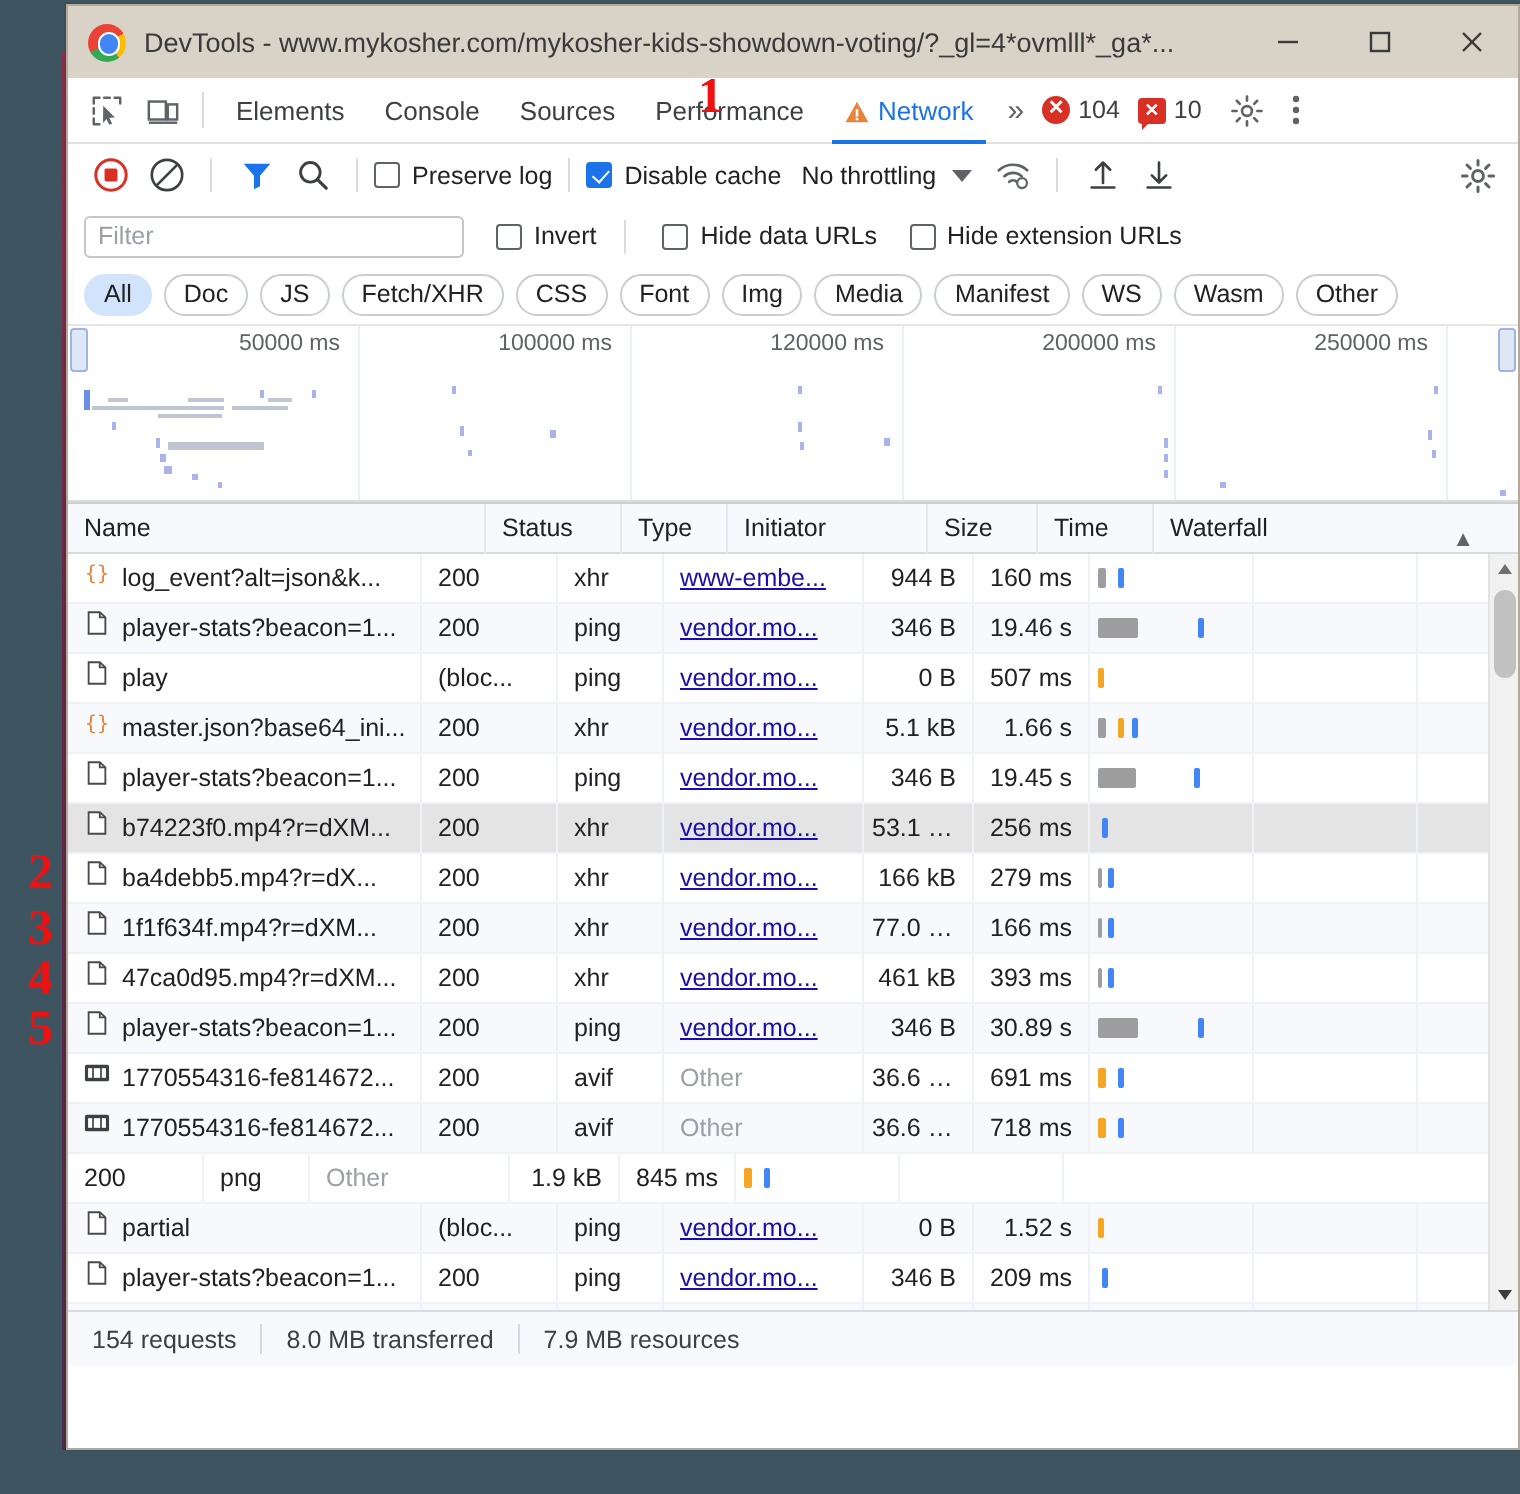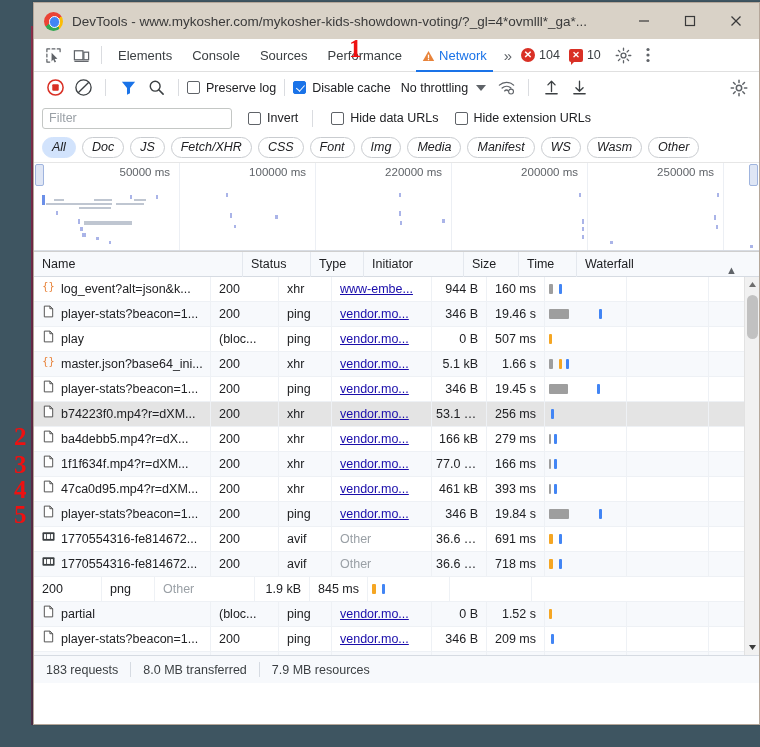--- a/index.html
+++ b/index.html
@@ -152,21 +152,21 @@
     border: 1px solid #c4c7c5; border-radius: 3px;
     font-size: 12.5px; color: #9aa0a6;
     padding: 0 6px; line-height: 19px;
     background: #fff;
   }
   .filter-row .ck-label { margin-left: 16px; font-size:12.5px; color:#202124;}
 
   
   .chips-row {
     height: 29px; display: flex; align-items: center;
-    padding-left: 8px; gap: 6px; background: #fff; font-style: italic;
+    padding-left: 8px; gap: 6px; background: #fff;
   }
   .chip {
     font-size: 12.5px; color: #202124;
     border: 1px solid #c9ccd0; border-radius: 11px;
     padding: 2px 9px; line-height: 15px; white-space: nowrap;
     background: #fff;
   }
   .chip.selected { background: #d2e3fc; border-color: #d2e3fc; color:#202124; }
 
   
@@ -471,21 +471,21 @@
     <div class="overview">
       <div class="ov-grid">
         <div class="ov-divider" style="left:145px"></div>
         <div class="ov-divider" style="left:281px"></div>
         <div class="ov-divider" style="left:417px"></div>
         <div class="ov-divider" style="left:553px"></div>
         <div class="ov-divider" style="left:689px"></div>
       </div>
       <div class="ov-label" style="left:140px">50000 ms</div>
       <div class="ov-label" style="left:276px">100000 ms</div>
-      <div class="ov-label" style="left:412px">220000 ms</div>
+      <div class="ov-label" style="left:412px">120000 ms</div>
       <div class="ov-label" style="left:548px">200000 ms</div>
       <div class="ov-label" style="left:684px">250000 ms</div>
 
       <div class="ov-handle" style="left:1px"></div>
       <div class="ov-handle" style="left:715px"></div>
 
       <div class="ov-bar" style="left:8px;top:32px;width:3px;height:10px;background:#6b8fe8;"></div>
       <div class="ov-bar" style="left:12px;top:40px;width:66px;height:2px;"></div>
       <div class="ov-bar" style="left:45px;top:44px;width:32px;height:2px;"></div>
       <div class="ov-bar" style="left:82px;top:40px;width:28px;height:2px;"></div>
@@ -757,21 +757,21 @@
                   <path d="M8.5 1.2V4h3" fill="none" stroke="#4a4a4a" stroke-width="1"></path>
                 </svg></span>
        <span class="nm-text">player-stats?beacon=1...</span>
      </div>
      <div class="cell" style="width:68px">200</div>
      <div class="cell" style="width:53px">ping</div>
      <div class="cell" style="width:100px">
        <span class="init-link">vendor.mo...</span>
      </div>
      <div class="cell num" style="width:55px">346 B</div>
-     <div class="cell num" style="width:58px">19.84 s</div>
+     <div class="cell num" style="width:58px">30.89 s</div>
      <div class="cell wf">
        <div class="wf-grid">
          <div class="wf-div" style="left:81px"></div>
          <div class="wf-div" style="left:163px"></div>
        </div>
               <div class="wf-bar wf-grey" style="left:4px;width:20px;"></div>
               <div class="wf-bar wf-blue" style="left:54.4px;width:3px;"></div>
      </div>
           </div>
           <div class="row">
@@ -922,21 +922,21 @@
         <div class="vs-thumb"></div>
         <div class="vs-arrow" style="bottom:0">
           <svg width="9" height="7" viewBox="0 0 9 7">
               <path d="M4.5 6 L1 1 H8 Z" fill="#3c3c3c"></path>
             </svg>
         </div>
       </div>
     </div>
 
     <div class="statusbar">
-      <div class="sb-item">183 requests</div>
+      <div class="sb-item">154 requests</div>
       <div class="sb-sep"></div>
       <div class="sb-item">8.0 MB transferred</div>
       <div class="sb-sep"></div>
       <div class="sb-item">7.9 MB resources</div>
     </div>
 
   </div>
 
   <div id="annots">
       <div class="annot" style="left: 349px; top: 36px;">1</div>

